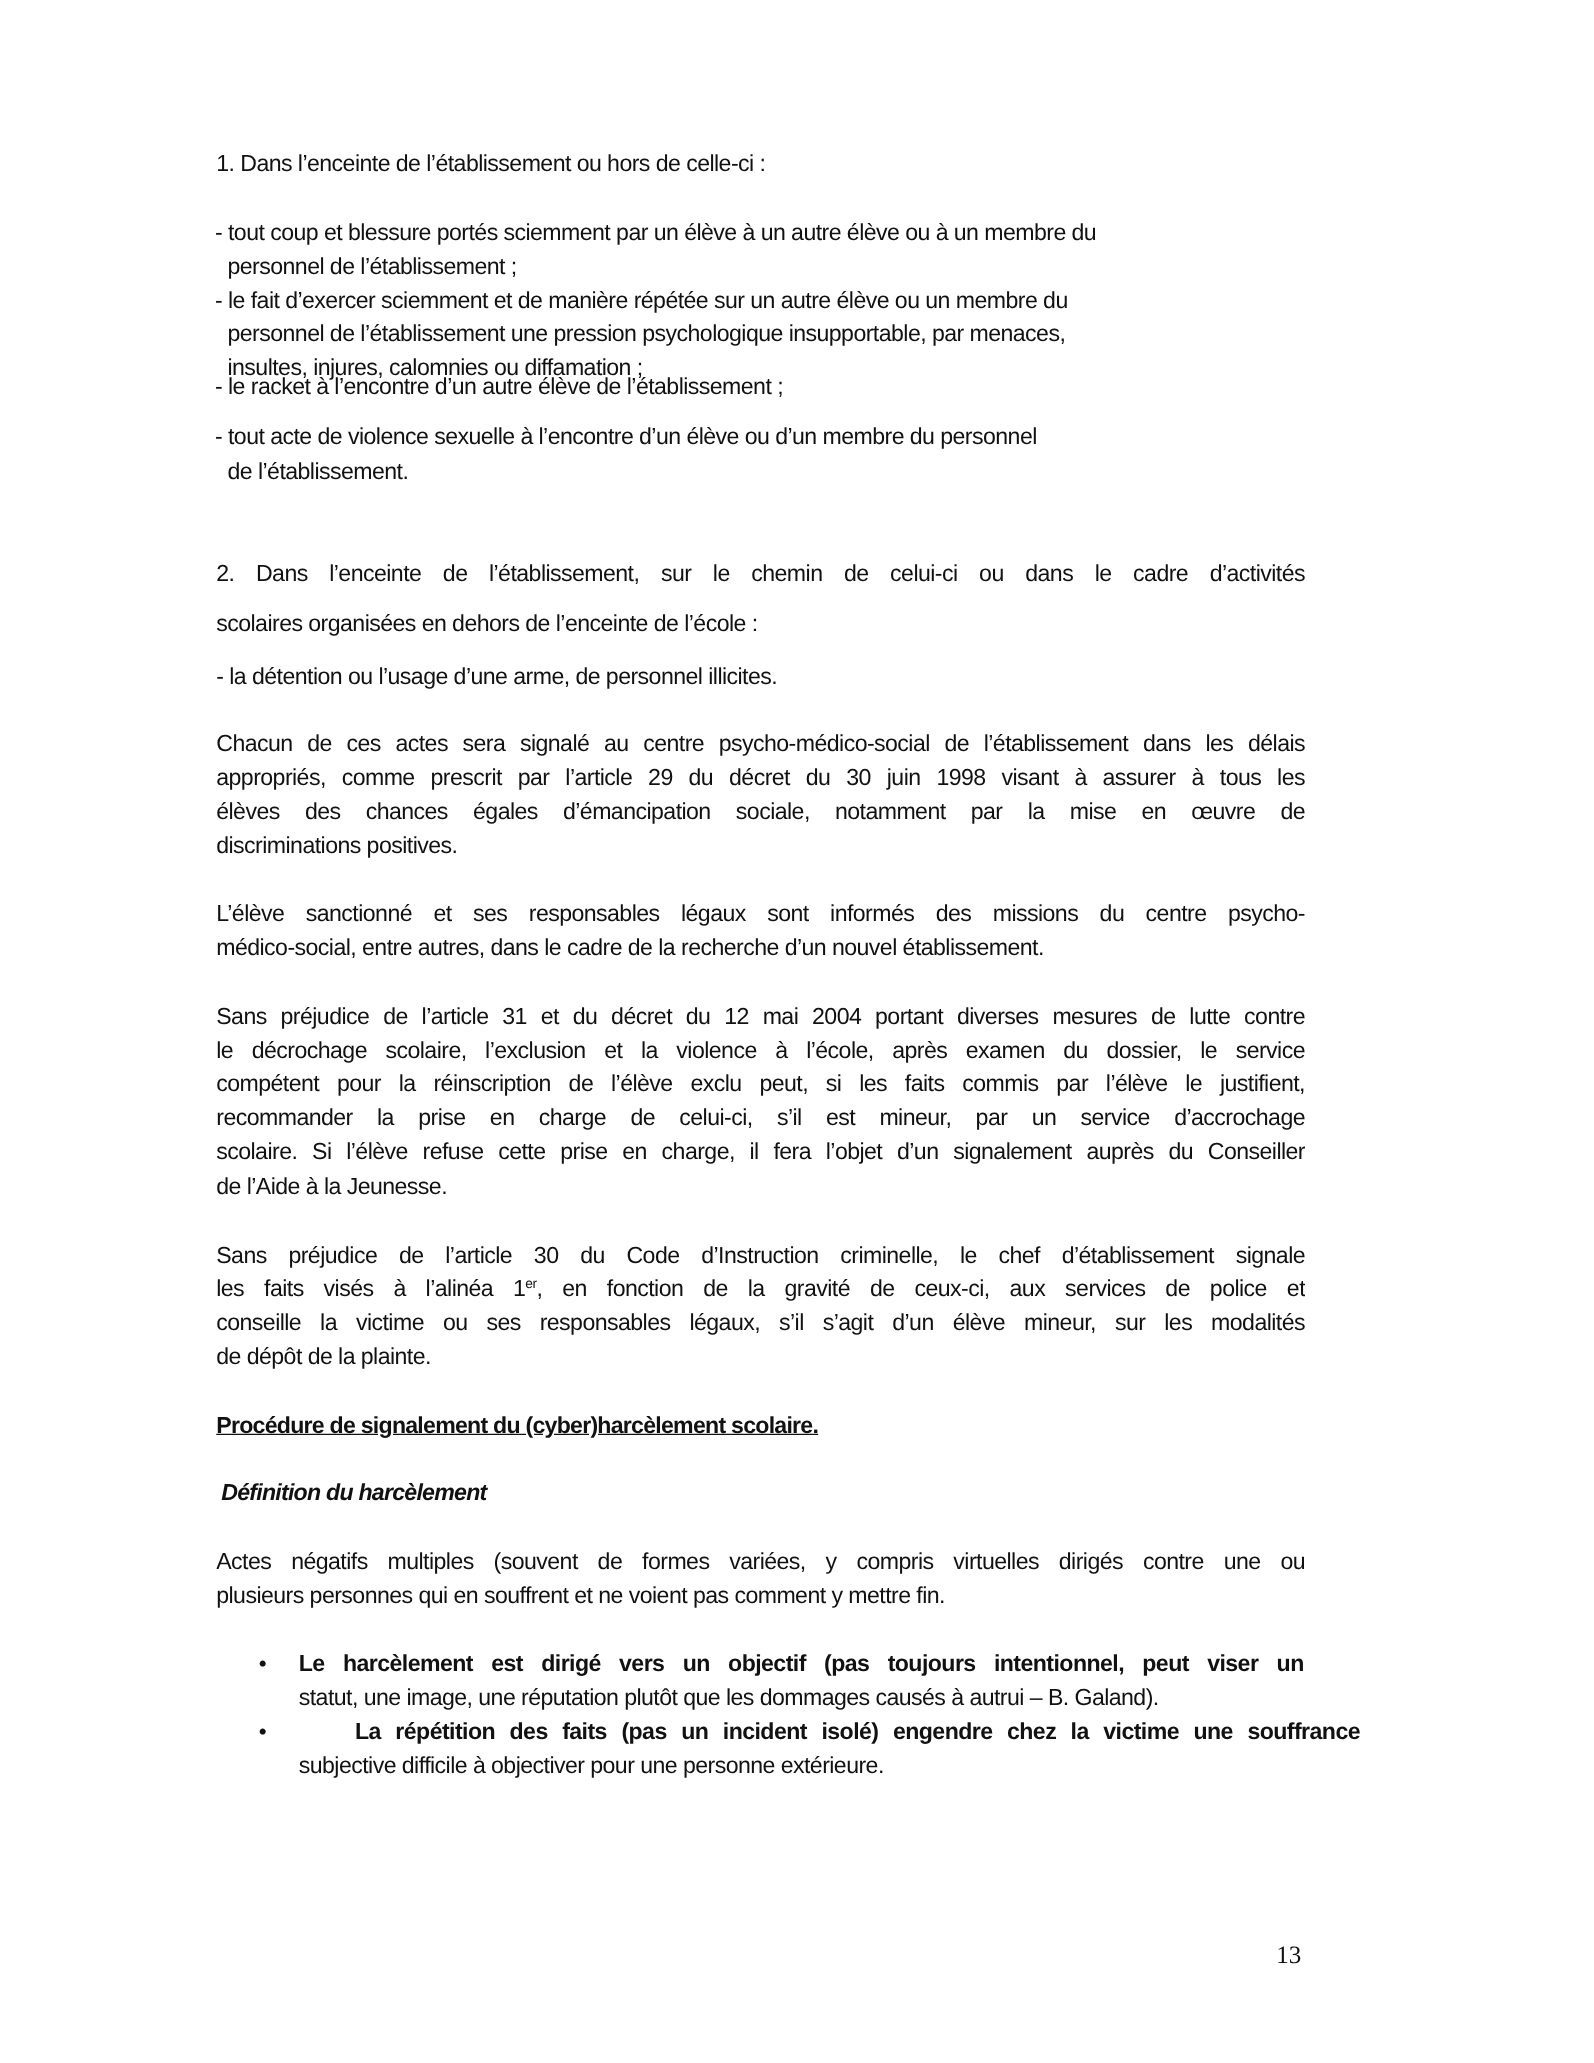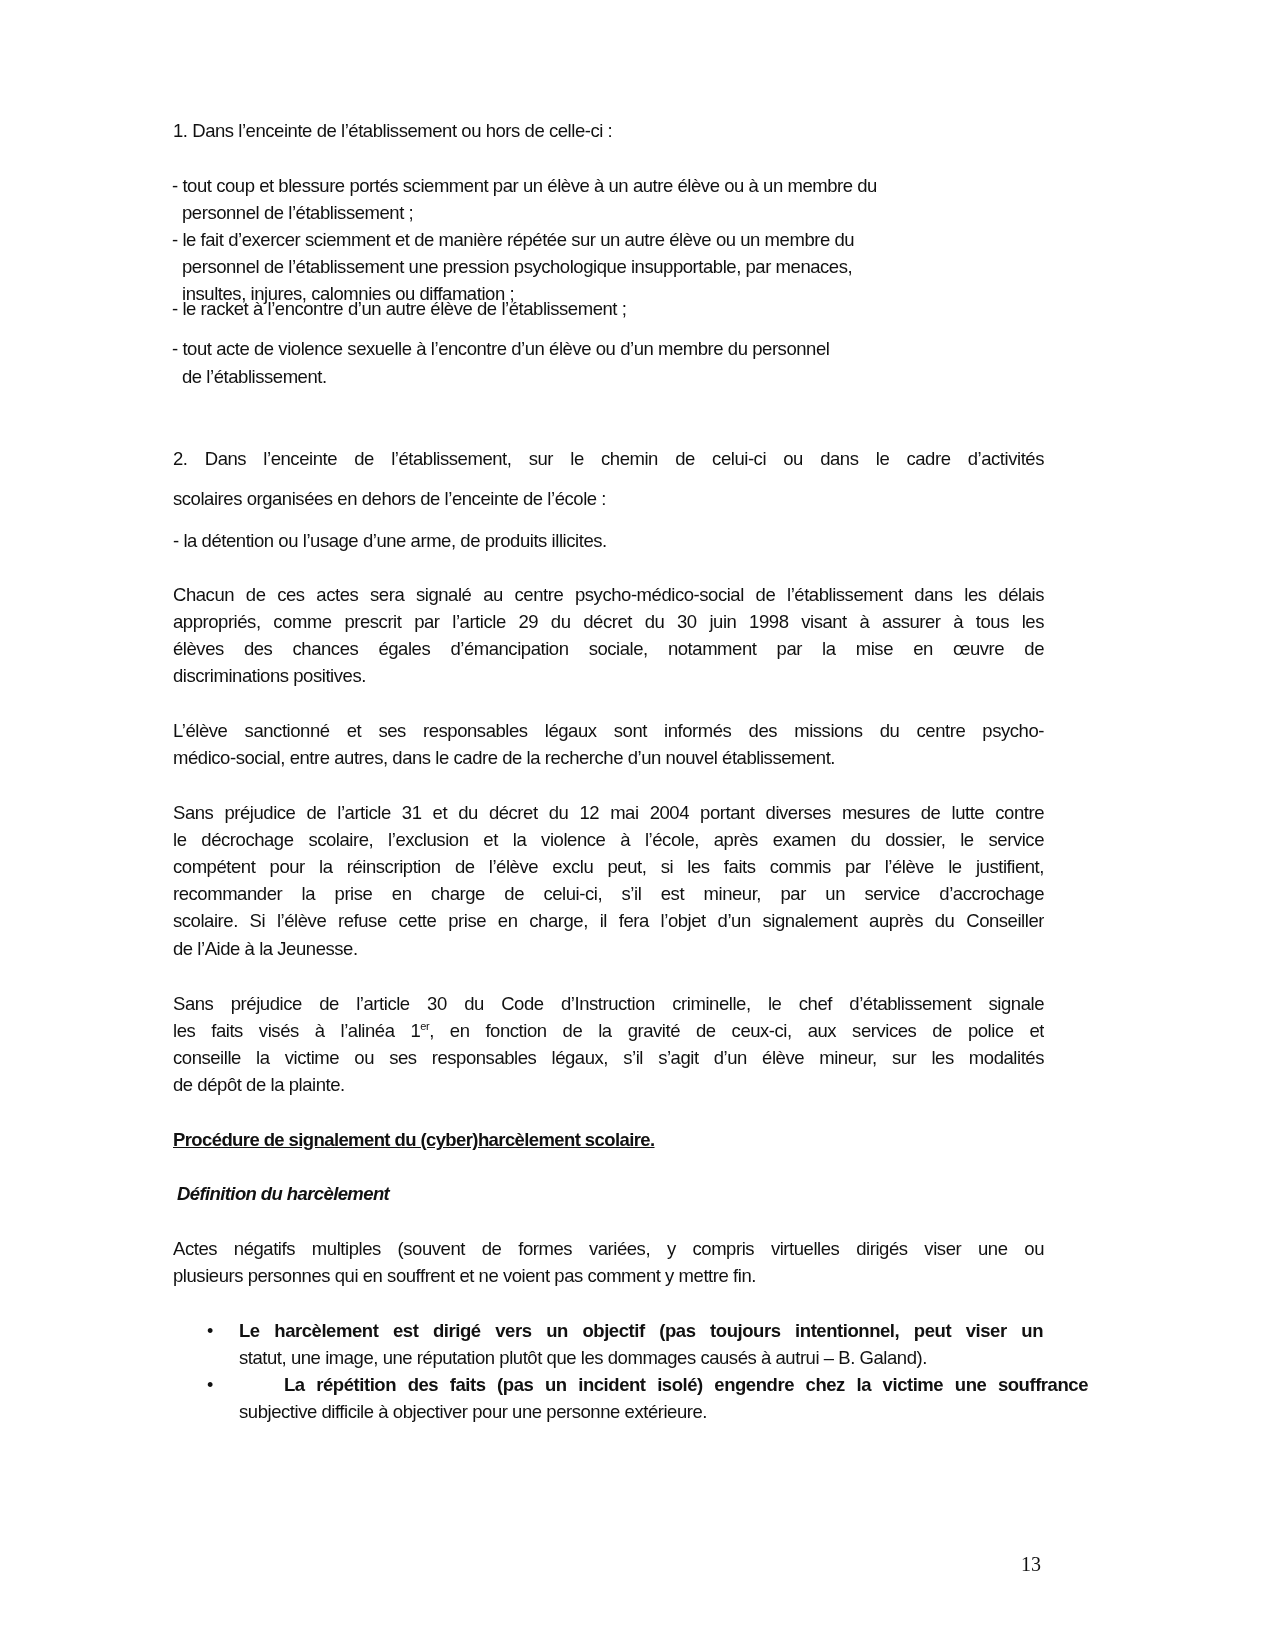--- a/index.html
+++ b/index.html
@@ -44,21 +44,21 @@
   <div class="ln" style="left:182px; top:283px;">insultes, injures, calomnies ou diffamation ;</div>
 
   <div class="ln" style="left:172px; top:298px;">- le racket à l’encontre d’un autre élève de l’établissement ;</div>
 
   <div class="ln" style="left:172px; top:338px;">- tout acte de violence sexuelle à l’encontre d’un élève ou d’un membre du personnel</div>
   <div class="ln" style="left:182px; top:366px;">de l’établissement.</div>
 
   <div class="ln just" style="left:173px; top:448px;">2. Dans l’enceinte de l’établissement, sur le chemin de celui-ci ou dans le cadre d’activités</div>
   <div class="ln" style="left:173px; top:488px;">scolaires organisées en dehors de l’enceinte de l’école :</div>
 
-  <div class="ln" style="left:173px; top:530px;">- la détention ou l’usage d’une arme, de produits illicites.</div>
+  <div class="ln" style="left:173px; top:530px;">- la détention ou l’usage d’une arme, de personnel illicites.</div>
 
   <div class="ln just" style="left:173px; top:584px;">Chacun de ces actes sera signalé au centre psycho-médico-social de l’établissement dans les  délais</div>
   <div class="ln just" style="left:173px; top:611px;">appropriés, comme prescrit par  l’article 29  du décret du 30 juin 1998 visant à assurer  à tous les</div>
   <div class="ln just" style="left:173px; top:638px;">élèves des chances égales d’émancipation sociale, notamment par la mise en œuvre de</div>
   <div class="ln" style="left:173px; top:665px;">discriminations positives.</div>
 
   <div class="ln just" style="left:173px; top:720px;">L’élève sanctionné et ses responsables légaux sont informés des missions du centre psycho-</div>
   <div class="ln" style="left:173px; top:747px;">médico-social, entre autres, dans le cadre de la recherche d’un nouvel établissement.</div>
 
   <div class="ln just" style="left:173px; top:802px;">Sans préjudice de l’article 31 et du décret du 12 mai 2004 portant diverses mesures de lutte contre</div>
@@ -69,21 +69,21 @@
   <div class="ln" style="left:173px; top:938px;">de l’Aide à la Jeunesse.</div>
 
   <div class="ln just" style="left:173px; top:993px;">Sans préjudice de l’article 30 du Code d’Instruction criminelle, le chef d’établissement signale</div>
   <div class="ln just" style="left:173px; top:1020px;"><span>les faits visés à l’alinéa 1</span><sup>er</sup><span>, en fonction de la gravité de ceux-ci, aux services de police et</span></div>
   <div class="ln just" style="left:173px; top:1047px;">conseille la victime ou ses responsables légaux, s’il s’agit d’un élève mineur, sur les modalités</div>
   <div class="ln" style="left:173px; top:1074px;">de dépôt de la plainte.</div>
 
   <div class="ln bold-u" style="left:173px; top:1129px;">Procédure de signalement du (cyber)harcèlement scolaire.</div>
   <div class="ln bold-i" style="left:177px; top:1183px;">Définition du harcèlement</div>
 
-  <div class="ln just" style="left:173px; top:1238px;">Actes négatifs multiples (souvent de formes variées, y compris virtuelles dirigés viser une ou</div>
+  <div class="ln just" style="left:173px; top:1238px;">Actes négatifs multiples (souvent de formes variées, y compris virtuelles dirigés contre une ou</div>
   <div class="ln" style="left:173px; top:1265px;">plusieurs personnes qui en souffrent et ne voient pas comment y mettre fin.</div>
 
   <span class="bullet" style="left:207px; top:1320px;">•</span>
   <div class="ln just just-b" style="left:239px; top:1320px;">Le harcèlement est  dirigé vers un objectif (pas toujours intentionnel, peut viser un</div>
   <div class="ln" style="left:239px; top:1347px;">statut, une image, une réputation plutôt que les dommages causés à autrui – B. Galand).</div>
 
   <span class="bullet" style="left:207px; top:1374px;">•</span>
   <div class="ln just just-b" style="left:239px; top:1374px;margin-left:45px;">La répétition des faits (pas un incident isolé) engendre chez la victime une souffrance</div>
   <div class="ln" style="left:239px; top:1401px;">subjective difficile à objectiver pour une personne extérieure.</div>
 

